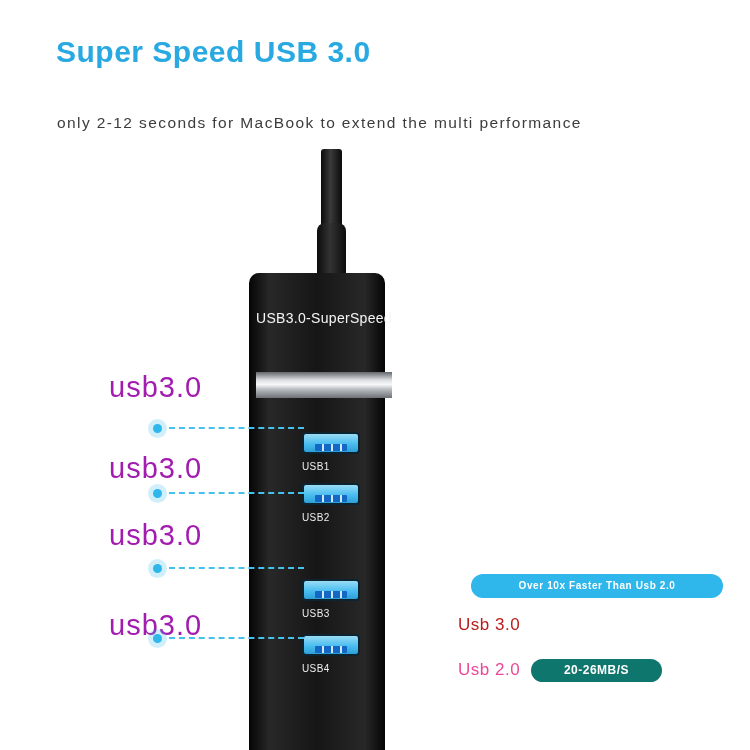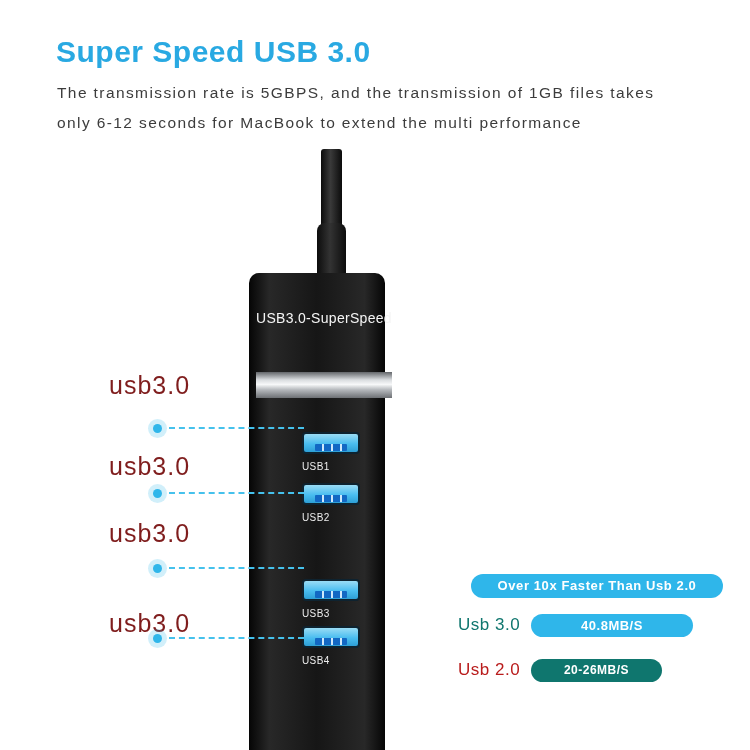--- a/index.html
+++ b/index.html
@@ -24,55 +24,54 @@
     background:linear-gradient(90deg,#050505,#282828 15%,#161616 50%,#282828 85%,#050505);
     border-radius:10px 10px 0 0}
   .device-name{position:absolute;left:0;width:100%;text-align:center;color:#f5f5f5;font-size:14px;letter-spacing:.3px}
   .name1{top:30px}
   .name2{top:52px}
   .band{position:absolute;left:0;top:92px;width:100%;height:26px;
     background:linear-gradient(180deg,#63666a,#d9dcdf 30%,#f7f8f9 48%,#b6b9bd 68%,#6d7074)}
 
   
   .port{position:absolute;left:50%;transform:translateX(-50%);width:58px}
-  .p1{top:145px}.p2{top:196px}.p3{top:292px}.p4{top:339px}
+  .p1{top:145px}.p2{top:196px}.p3{top:292px}.p4{top:347px}
   .port-outer{position:relative;width:58px;height:22px;border:2px solid #0e2330;border-radius:4px;
     background:linear-gradient(180deg,#9adcf5 0%,#49bdf0 55%,#2d9fd6 100%)}
   .port-slot{position:absolute;left:4px;right:4px;top:3px;height:7px;background:#1268c4;border-radius:1px;
     background-image:repeating-linear-gradient(90deg,#1268c4 0 7px,#cfe9fb 7px 9px)}
   .port-label{margin-top:4px;color:#ededed;font-size:10px;letter-spacing:.4px}
 
   
-  .callout-label{position:absolute;left:88px;font-size:25px;color:#7f1d1d;letter-spacing:1px}
+  .callout-label{position:absolute;left:88px;font-size:29px;color:#a21caf;letter-spacing:1px}
   .cl1{top:350px}.cl2{top:431px}.cl3{top:498px}.cl4{top:588px}
   .dot{position:absolute;left:132px;width:9px;height:9px;border-radius:50%;background:#2fb6ea;
     box-shadow:0 0 0 5px rgba(47,182,234,.22)}
   .d1{top:403px}.d2{top:468px}.d3{top:543px}.d4{top:613px}
   .dash{position:absolute;left:148px;width:135px;height:0;border-top:2px dashed #45c1ec;z-index:5}
   .l1{top:406px}.l2{top:471px}.l3{top:546px}.l4{top:616px}
 
   
   .banner{position:absolute;left:450px;top:553px;width:252px;height:24px;background:#2fb6ea;border-radius:12px;
-    color:#fff;font-size:13px;font-weight:700;text-align:center;line-height:24px;letter-spacing:.6px}
+    color:#fff;font-size:10px;font-weight:700;text-align:center;line-height:24px;letter-spacing:.6px}
   .row-label{position:absolute;left:437px;font-size:17px;letter-spacing:.5px}
-  .rl1{top:594px;color:#0f766e}
-  .rl2{top:639px;color:#b91c1c}
+  .rl1{top:594px;color:#b91c1c}
+  .rl2{top:639px;color:#ec4899}
   .bar{position:absolute;left:510px;height:23px;border-radius:12px;color:#fff;font-weight:700;
     text-align:center;line-height:23px}
   .bar1{top:593px;width:162px;background:#2fb6ea;font-size:13px;letter-spacing:.5px}
   .bar2{top:638px;width:131px;background:#0f766e;font-size:12px;letter-spacing:.5px}
 </style>
 </head>
 <body>
 
 <div class="canvas">
 
   <div class="title">Super Speed USB 3.0</div>
-  <div class="desc desc1">The transmission rate is 5GBPS, and the transmission of 1GB files takes</div>
-  <div class="desc desc2">only 6-12 seconds for MacBook to extend the multi performance</div>
+  <div class="desc desc2">only 2-12 seconds for MacBook to extend the multi performance</div>
 
   <div class="cable"></div>
   <div class="boot"></div>
 
   <div class="device">
     <div class="device-name name1">USB3.0-SuperSpeed</div>
     <div class="band"></div>
 
     <div class="port p1">
       <div class="port-outer">
@@ -112,18 +111,17 @@
   <div class="dot d3"></div>
   <div class="dash l3"></div>
 
   <div class="callout-label cl4">usb3.0</div>
   <div class="dot d4"></div>
   <div class="dash l4"></div>
 
   <div class="banner">Over 10x Faster Than Usb 2.0</div>
 
   <div class="row-label rl1">Usb 3.0</div>
-  <div class="bar bar1">40.8MB/S</div>
 
   <div class="row-label rl2">Usb 2.0</div>
   <div class="bar bar2">20-26MB/S</div>
 
 </div>
 
 </body></html>

